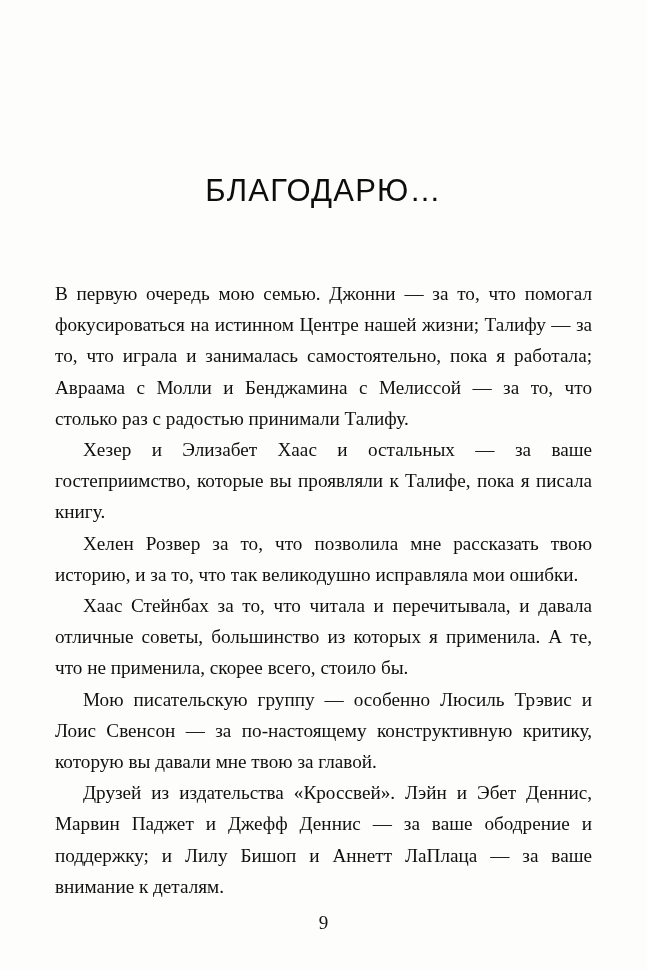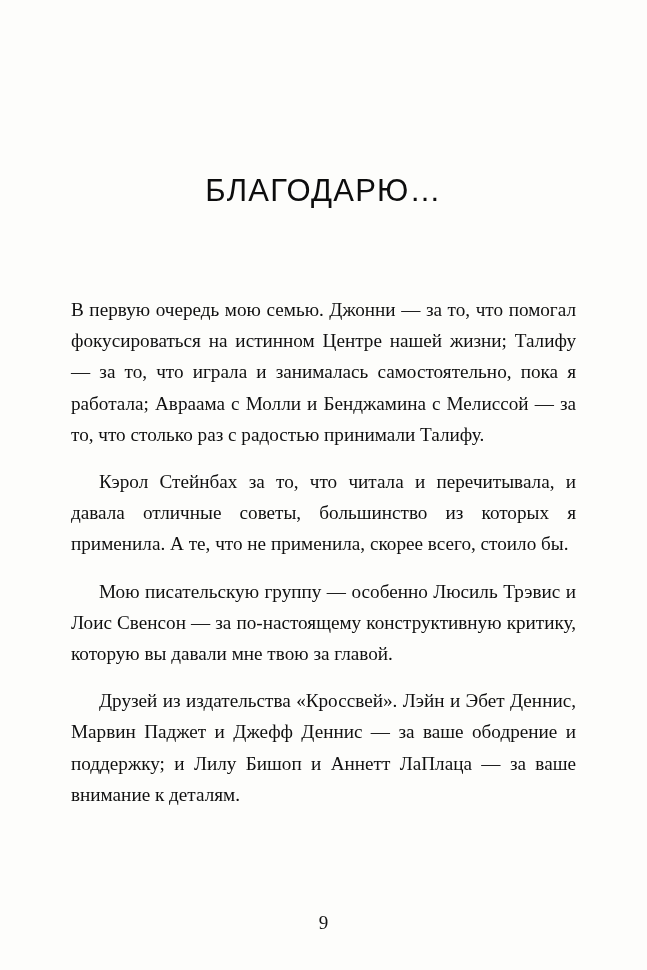--- a/index.html
+++ b/index.html
@@ -38,21 +38,21 @@
     top: 278px;
     left: 55px;
     width: 537px;
     font-size: 19.2px;
     line-height: 31.2px;
     text-align: justify;
     text-justify: inter-word;
     color: #101010;
   }
   .body-text p {
-    margin: 16px;
+    margin: 0;
     text-indent: 28px;
   }
   .body-text p.first {
     text-indent: 0;
   }
   .page-number {
     position: absolute;
     top: 912px;
     left: 0;
     width: 647px;
@@ -63,20 +63,22 @@
 </style>
 </head>
 <body>
 
 <div class="page">
 
   <h1 class="page-title">БЛАГОДАРЮ…</h1>
 
   <div class="body-text">
     <p class="first">В первую очередь мою семью. Джонни — за то, что помогал фокусироваться на истинном Центре нашей жизни; Талифу — за то, что играла и занималась самостоятельно, пока я работала; Авраама с Молли и Бенджамина с Мелиссой — за то, что столько раз с радостью принимали Талифу.</p>
-    <p>Кэрол Стейнбах за то, что читала и перечитывала, и давала отличные советы, большинство из которых я применила. А те, что не применила, скорее всего, стоило бы.</p>
+    <p>Хезер и Элизабет Хаас и остальных — за ваше гостеприимство, которые вы проявляли к Талифе, пока я писала книгу.</p>
+    <p>Хелен Розвер за то, что позволила мне рассказать твою историю, и за то, что так великодушно исправляла мои ошибки.</p>
+    <p>Хаас Стейнбах за то, что читала и перечитывала, и давала отличные советы, большинство из которых я применила. А те, что не применила, скорее всего, стоило бы.</p>
     <p>Мою писательскую группу — особенно Люсиль Трэвис и Лоис Свенсон — за по-настоящему конструктивную критику, которую вы давали мне твою за главой.</p>
     <p>Друзей из издательства «Кроссвей». Лэйн и Эбет Деннис, Марвин Паджет и Джефф Деннис — за ваше ободрение и поддержку; и Лилу Бишоп и Аннетт ЛаПлаца — за ваше внимание к деталям.</p>
   </div>
 
   <div class="page-number">9</div>
 
 </div>
 
 </body></html>

